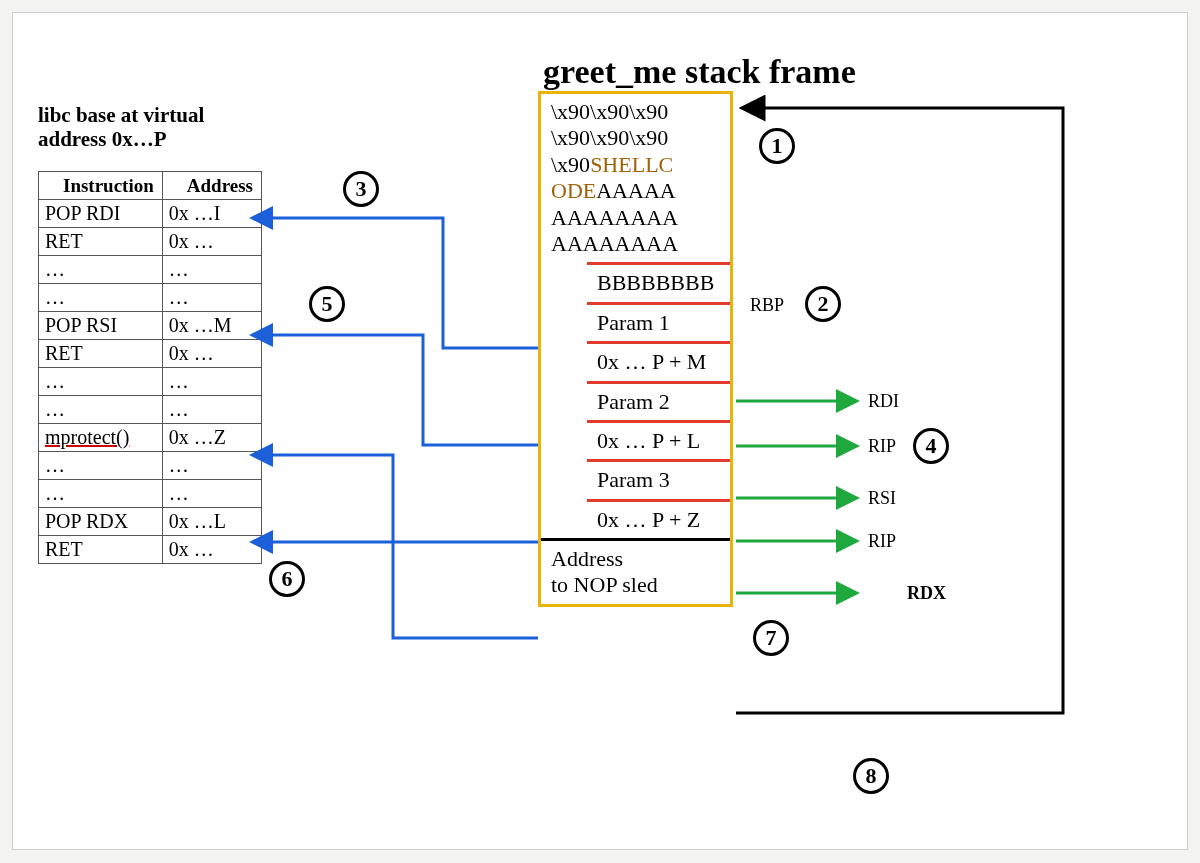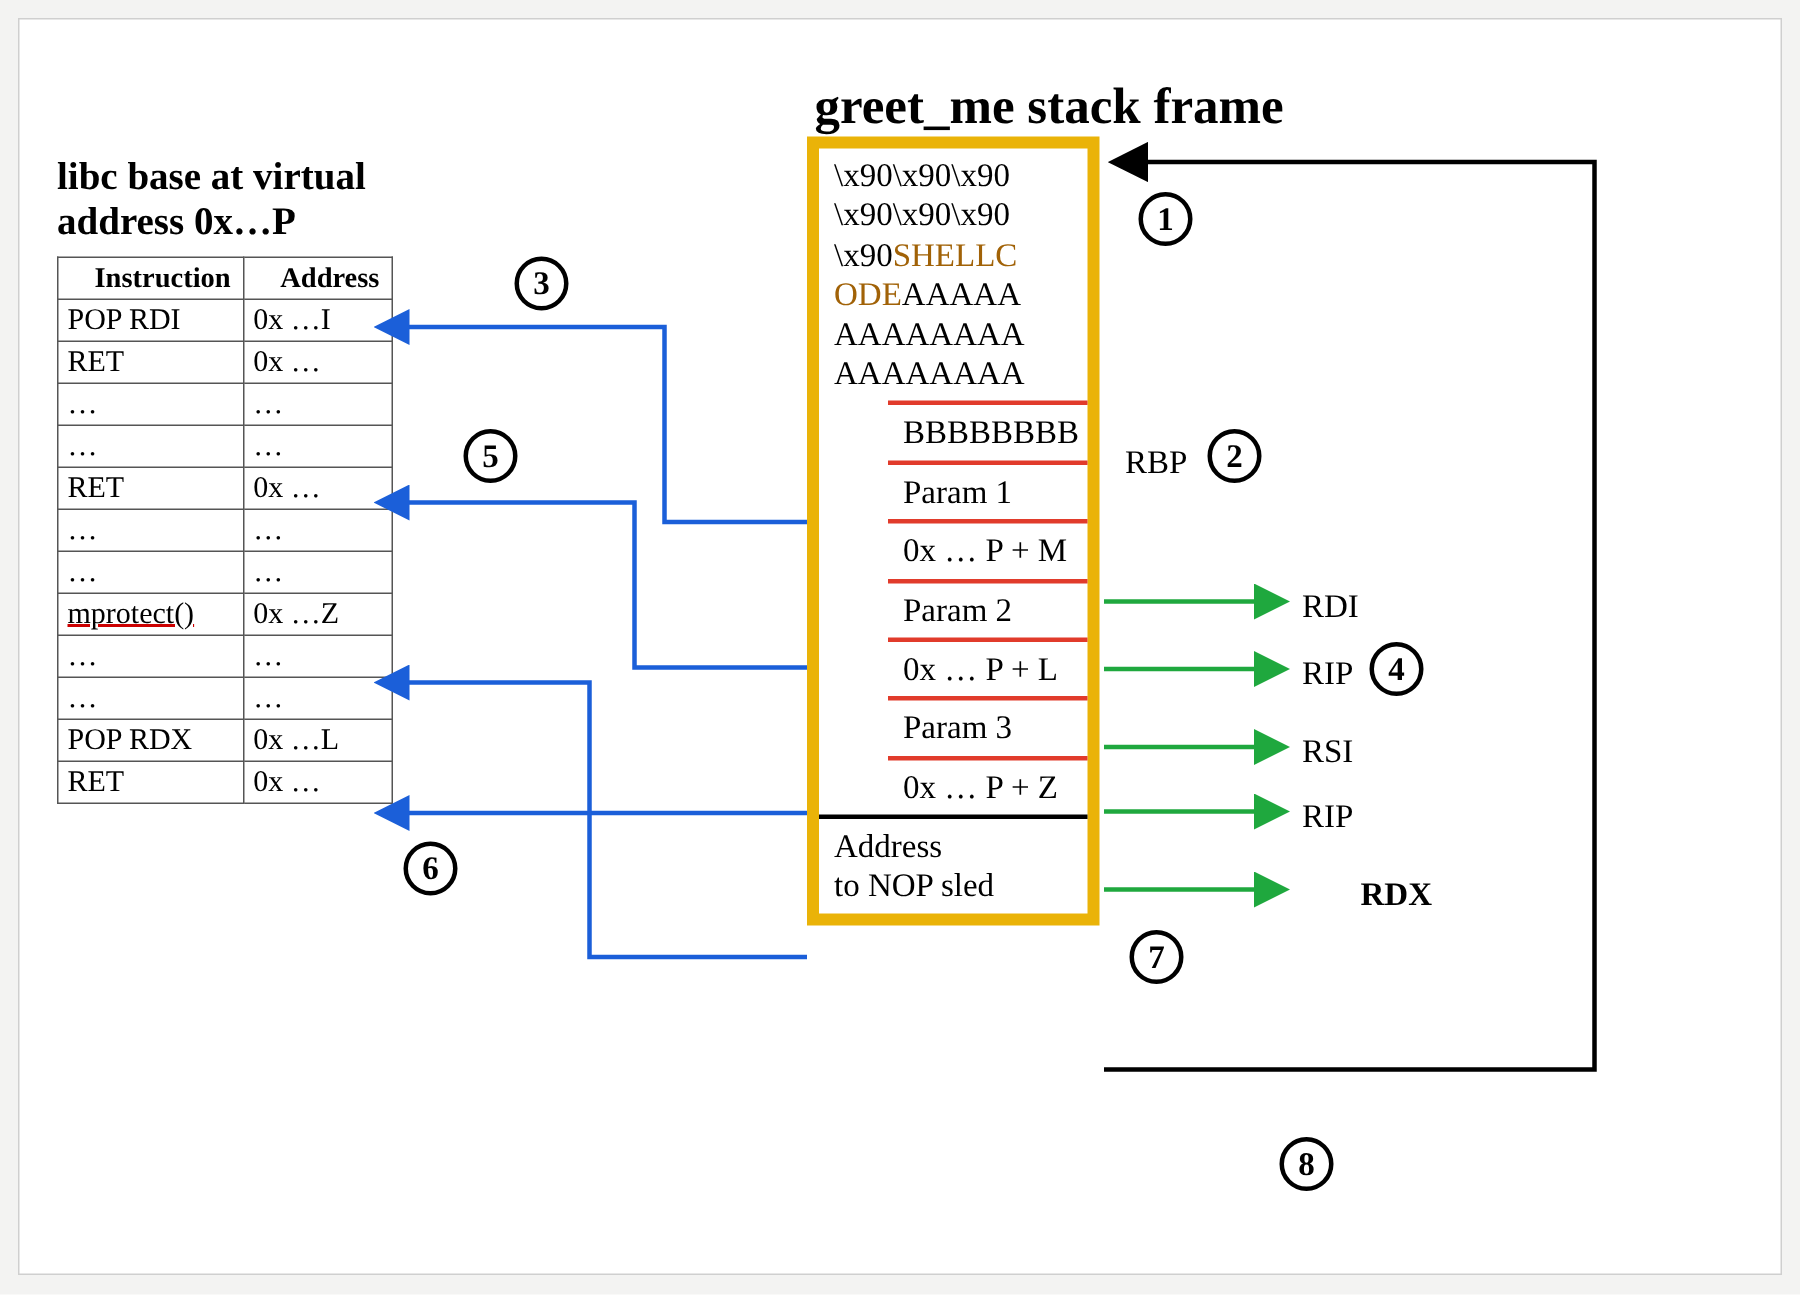--- a/index.html
+++ b/index.html
@@ -15,21 +15,21 @@
     position:absolute;
     left:12px; top:12px;
     width:1176px; height:838px;
     background:#ffffff;
     border:1px solid #cfcfcf;
   }
   .canvas > * { font-family:"Times New Roman", Times, serif; }
   .libc-title {
     position:absolute;
     left:25px; top:90px;
-    font-size:26px; font-weight:bold;
+    font-size:21px; font-weight:bold;
     line-height:1.15;
   }
   .libc-table {
     position:absolute;
     left:25px; top:158px;
     border-collapse:collapse;
     font-size:20px;
   }
   .libc-table th, .libc-table td {
     border:1px solid #555;
@@ -45,21 +45,21 @@
 
   .stack-title {
     position:absolute;
     left:530px; top:40px;
     font-size:34px; font-weight:bold;
   }
   .stack {
     position:absolute;
     left:525px; top:78px;
     width:195px;
-    border:8px solid #eab308;
+    border:3px solid #eab308;
   }
   .stack .cell {
     font-size:22px;
     padding:5px 8px 5px 10px;
     line-height:1.2;
   }
   .stack .sep     { border-top:3px solid #e13b2b;margin-left:46px; }
   .stack .sep-blk { border-top:3px solid #000; }
   .shellc { color:#a16207; }
 
@@ -68,21 +68,21 @@
     width:36px; height:36px;
     border:3px solid #000;
     border-radius:50%;
     display:flex; align-items:center; justify-content:center;
     font-size:22px; font-weight:bold;
     background:#fff;
   }
 
   .reglabel {
     position:absolute;
-    font-size:22px;
+    font-size:18px;
   }
 
   svg.overlay {
     position:absolute;
     left:0; top:0;
     width:1176px; height:838px;
     pointer-events:none;
   }
 </style>
 </head>
@@ -109,20 +109,24 @@
           <td class="col-instr">RET</td>
           <td class="col-addr">0x …</td>
         </tr>
     <tr>
           <td class="col-instr">…</td>
           <td class="col-addr">…</td>
         </tr>
     <tr>
           <td class="col-instr">…</td>
           <td class="col-addr">…</td>
+        </tr>
+    <tr>
+          <td class="col-instr">POP RSI</td>
+          <td class="col-addr">0x …M</td>
         </tr>
     <tr>
           <td class="col-instr">RET</td>
           <td class="col-addr">0x …</td>
         </tr>
     <tr>
           <td class="col-instr">…</td>
           <td class="col-addr">…</td>
         </tr>
     <tr>

